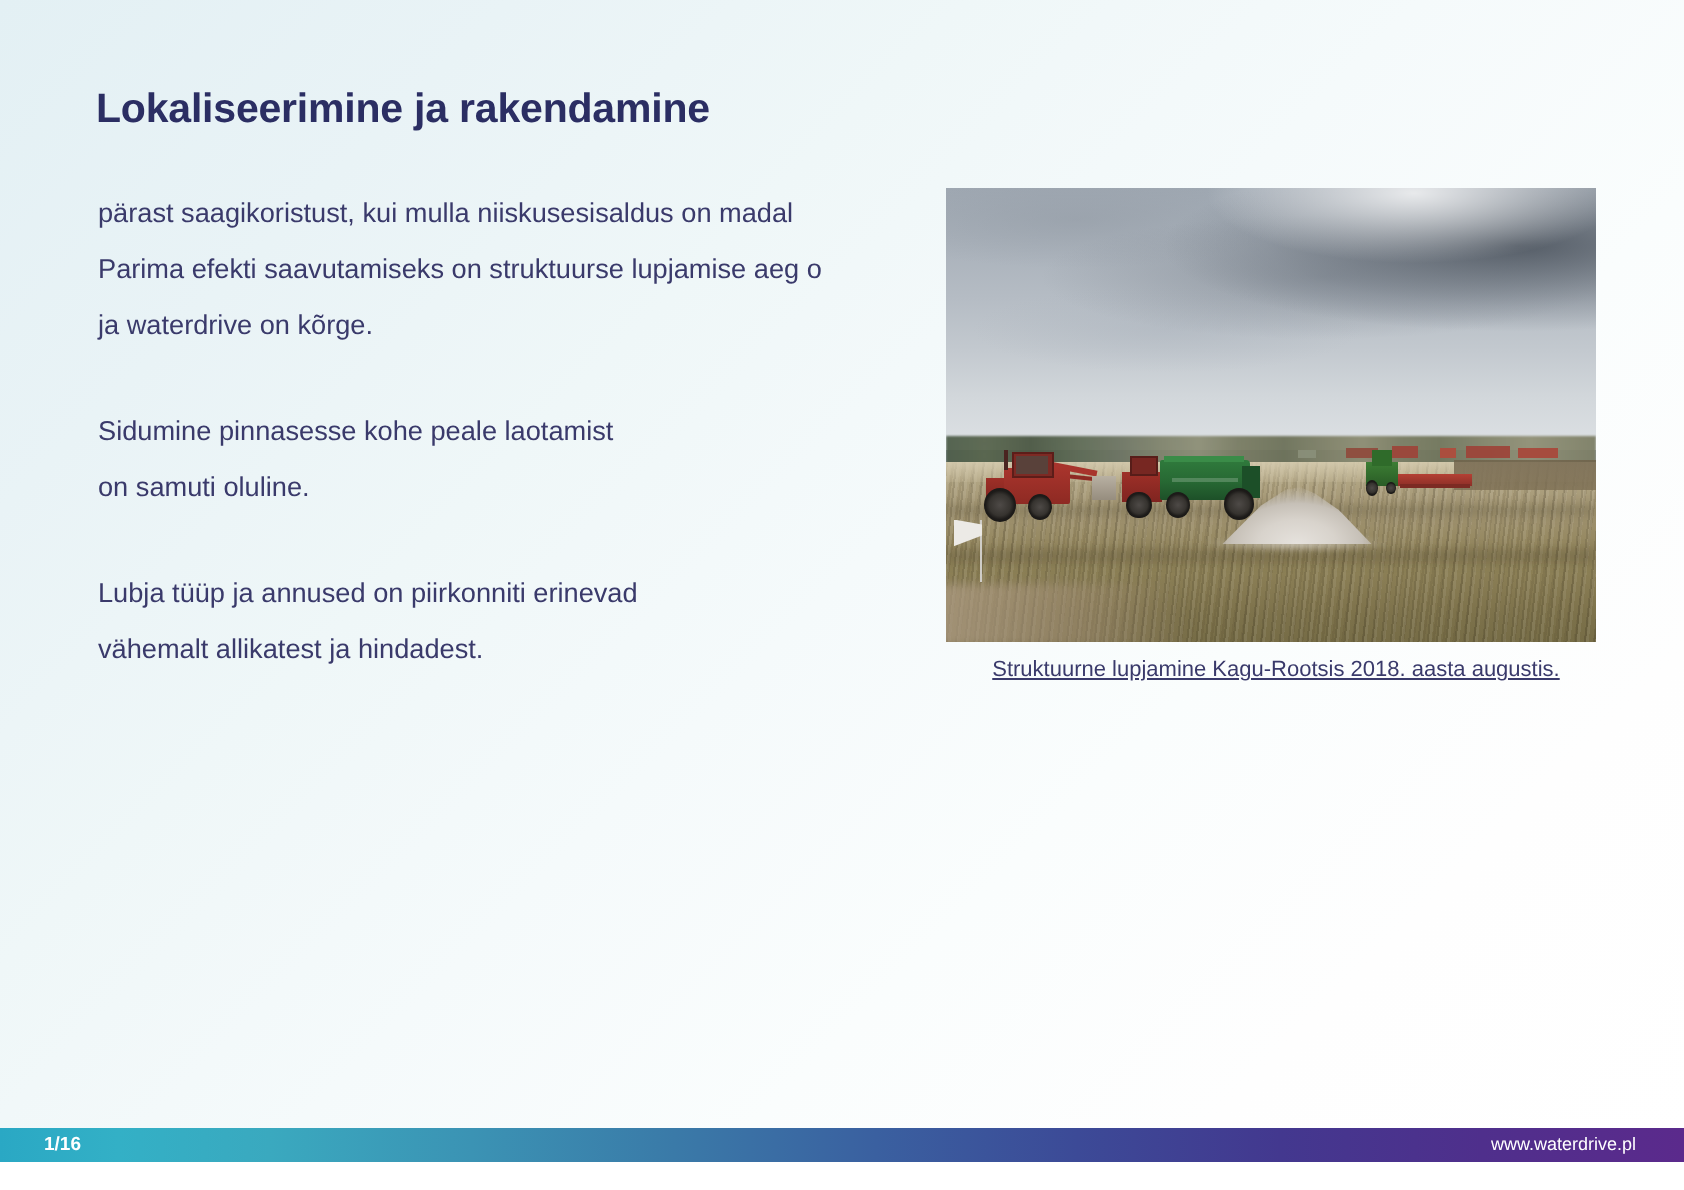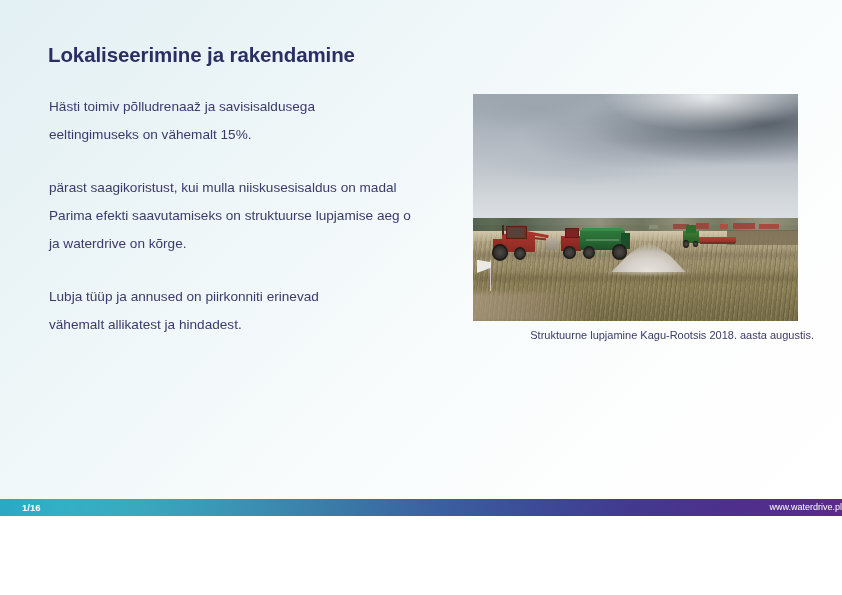--- a/index.html
+++ b/index.html
@@ -6,21 +6,21 @@
     margin: 0;
     padding: 0;
     background: #ffffff;
   }
   body {
     font-family: "Liberation Sans", sans-serif;
   }
   .slide {
     position: relative;
     width: 842px;
-    height: 516px;
+    height: 581px;
     overflow: hidden;
     background:
       linear-gradient(135deg,
         #e3f0f4 0%,
         #e9f3f6 18%,
         #eff7f8 34%,
         #f5fafb 50%,
         #fafdfd 66%,
         #fefefe 82%,
         #ffffff 100%);
@@ -312,27 +312,28 @@
     clip-path: polygon(0% 0%, 100% 18%, 100% 58%, 0% 96%);
   }
   .flag-pole {
     position: absolute; left: 56%; top: 0; width: 8%; height: 100%;
     background: #cfcdc7;
   }
 
   
   .caption {
     position: absolute;
-    left: 488px;
+    left: 475px;
     top: 329px;
     width: 326px;
-    text-align: right;
+    text-align: center;
     font-size: 11px;
     color: #3a3a6b;
     white-space: nowrap;
+    text-decoration: underline;
   }
 
   
   .footer {
     position: absolute;
     left: 0;
     bottom: 0;
     width: 842px;
     height: 17px;
     background: linear-gradient(90deg,
@@ -351,47 +352,47 @@
     position: absolute;
     left: 22px;
     top: 0;
     line-height: 17px;
     font-size: 9.5px;
     font-weight: bold;
     color: #ffffff;
   }
   .footer-url {
     position: absolute;
-    right: 0;
+    right: 24px;
     top: 0;
     line-height: 17px;
     font-size: 9px;
     color: #ffffff;
   }
 </style>
 </head>
 <body>
 
 <div class="slide">
 
   <div class="slide-title">Lokaliseerimine ja rakendamine</div>
 
   <div class="body-text">
 
-    <p class="para">
-      <span class="para-line">Hästi toimiv põlludrenaaž ja savisisaldusega</span>
-      <span class="para-line">eeltingimuseks on vähemalt 15%.</span>
-    </p>
 
     <p class="para">
       <span class="para-line">pärast saagikoristust, kui mulla niiskusesisaldus on madal</span>
       <span class="para-line">Parima efekti saavutamiseks on struktuurse lupjamise aeg o</span>
       <span class="para-line">ja waterdrive on kõrge.</span>
     </p>
 
+    <p class="para">
+      <span class="para-line">Sidumine pinnasesse kohe peale laotamist</span>
+      <span class="para-line">on samuti oluline.</span>
+    </p>
 
     <p class="para">
       <span class="para-line">Lubja tüüp ja annused on piirkonniti erinevad</span>
       <span class="para-line">vähemalt allikatest ja hindadest.</span>
     </p>
 
   </div>
 
   <div class="photo-wrap">
     <div class="photo" aria-label="Photograph of a field under a stormy grey sky with a red tractor with front loader, a green manure spreader, a white pile of lime, and a distant green tractor pulling a red implement near red farm buildings.">

